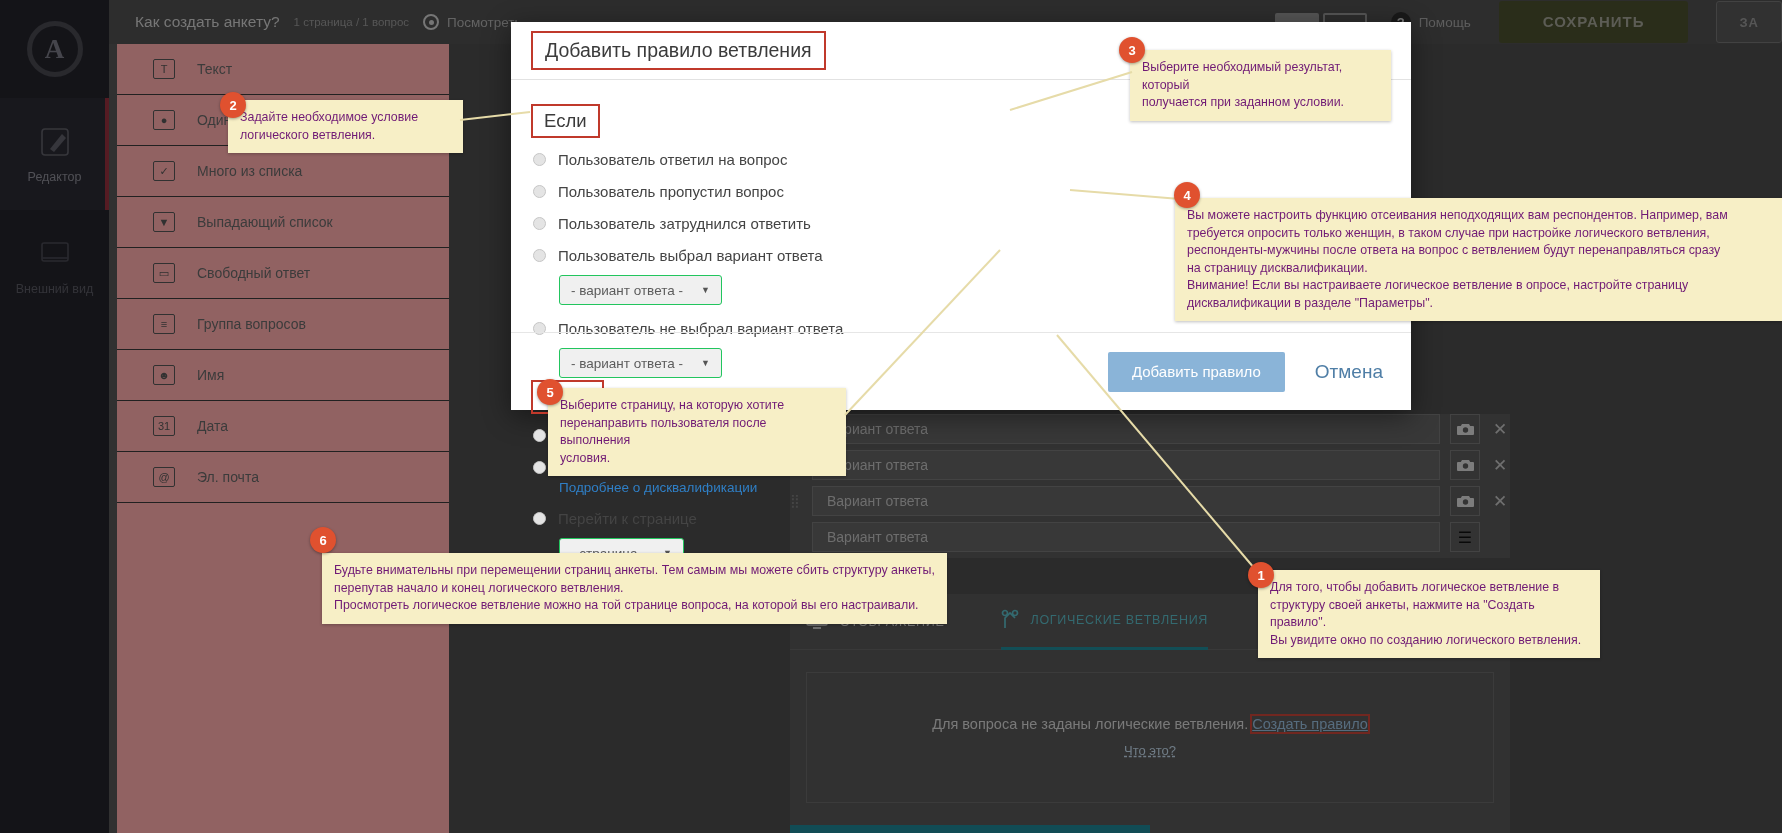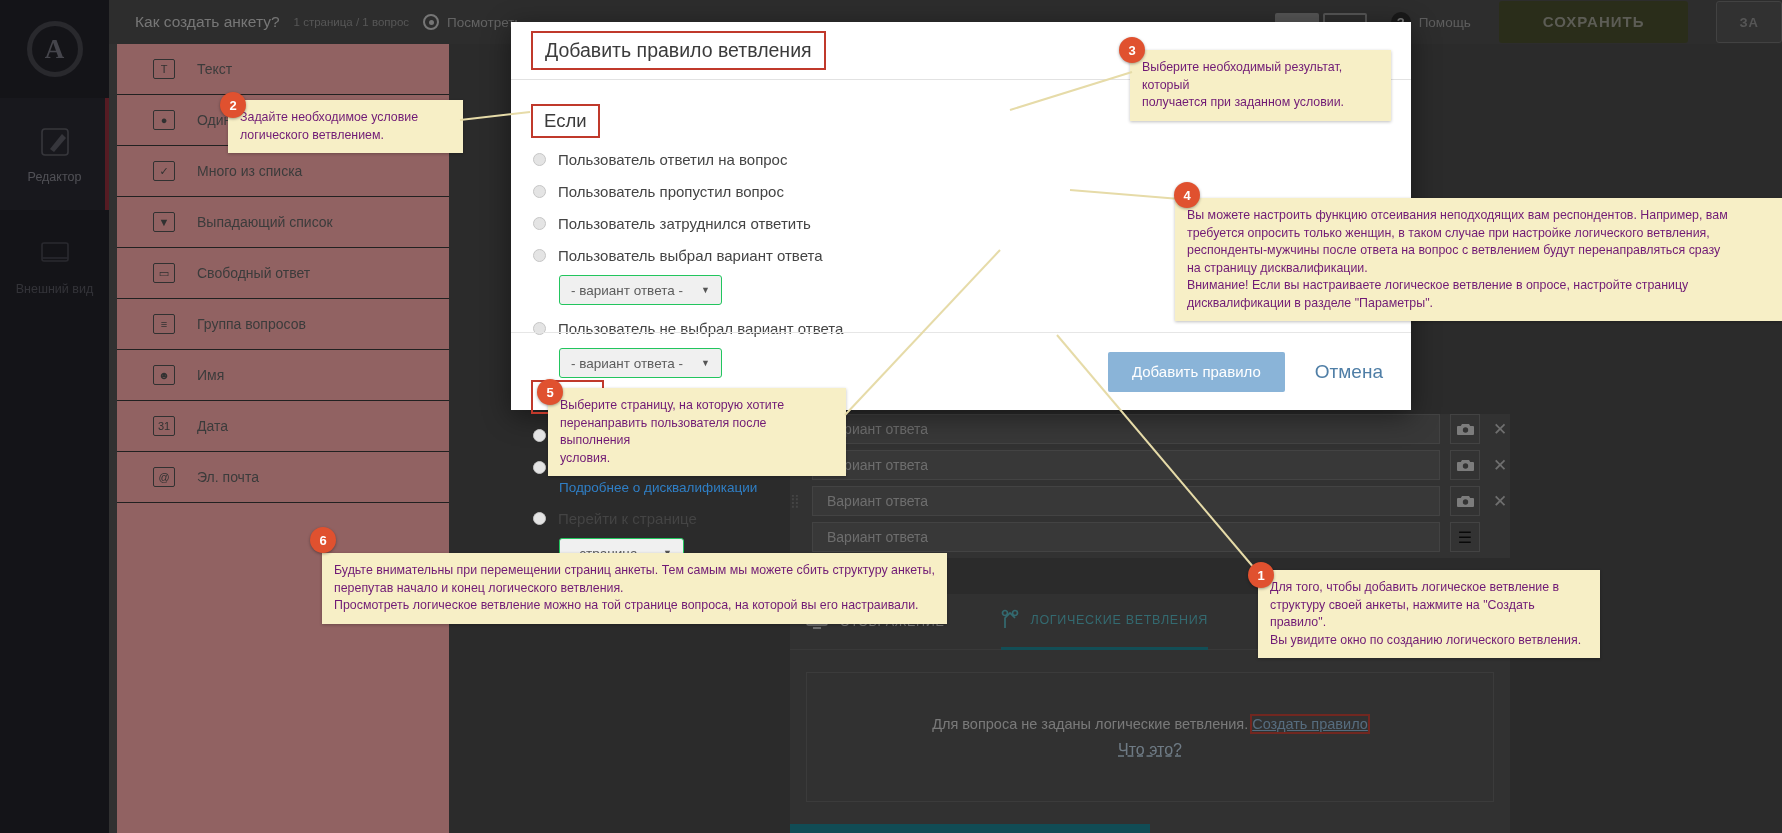--- a/index.html
+++ b/index.html
@@ -119,21 +119,21 @@
     height:56px; border-bottom:1px solid #5a5a5a;
   }
   .tab { display:flex; align-items:center; gap:12px; color:#cfcfcf;
     font-size:12.5px; letter-spacing:.7px; height:56px; }
   .tab.active { color:#4fb3bf; border-bottom:3px solid #11808e; }
   .empty-box {
     margin:22px 16px; border:1px solid #5d5d5d; padding:38px 0;
     text-align:center; color:#cfcfcf; font-size:14.5px; line-height:26px;
   }
   .link-create { color:#8fb7d9; text-decoration:underline; }
-  .link-what { color:#bcd3e6; text-decoration:underline dashed; font-size:16px;margin-top:24px; }
+  .link-what { color:#bcd3e6; text-decoration:underline dashed; font-size:13px;margin-top:24px; }
   .redbox { outline:2px solid #c0392b; }
 
   .bottombar { display:flex; height:52px; }
   .bb-apply {
     flex:1; background:#0f7d8c; color:#fff; font-size:13px; letter-spacing:1.2px;
     display:flex;align-items:center;justify-content:center;
   }
   .bb-cancel {
     flex:1; background:#4a4a4a; color:#cfcfcf; font-size:13px; letter-spacing:1.2px;
     display:flex;align-items:center;justify-content:center;
@@ -455,21 +455,21 @@
       <path d="M460 120 L530 112"></path>
       <path d="M1132 72 L1010 110"></path>
       <path d="M1192 200 L1070 190"></path>
       <path d="M845 415 L1000 250"></path>
       <path d="M1260 575 L1057 335"></path>
     </g>
   </svg>
 
   <div class="callout" style="left:228px; top:100px; width:235px;">
     <div>Задайте необходимое условие</div>
-    <div>логического ветвлением.</div>
+    <div>логического ветвления.</div>
   </div>
   <div class="badge" style="left:220px; top:92px;">2</div>
 
   <div class="callout" style="left:1130px; top:50px; width:261px;">
     <div>Выберите необходимый результат, который</div>
     <div>получается при заданном условии.</div>
   </div>
   <div class="badge" style="left:1119px; top:37px;">3</div>
 
   <div class="callout" style="left:1175px; top:198px; width:607px;">

